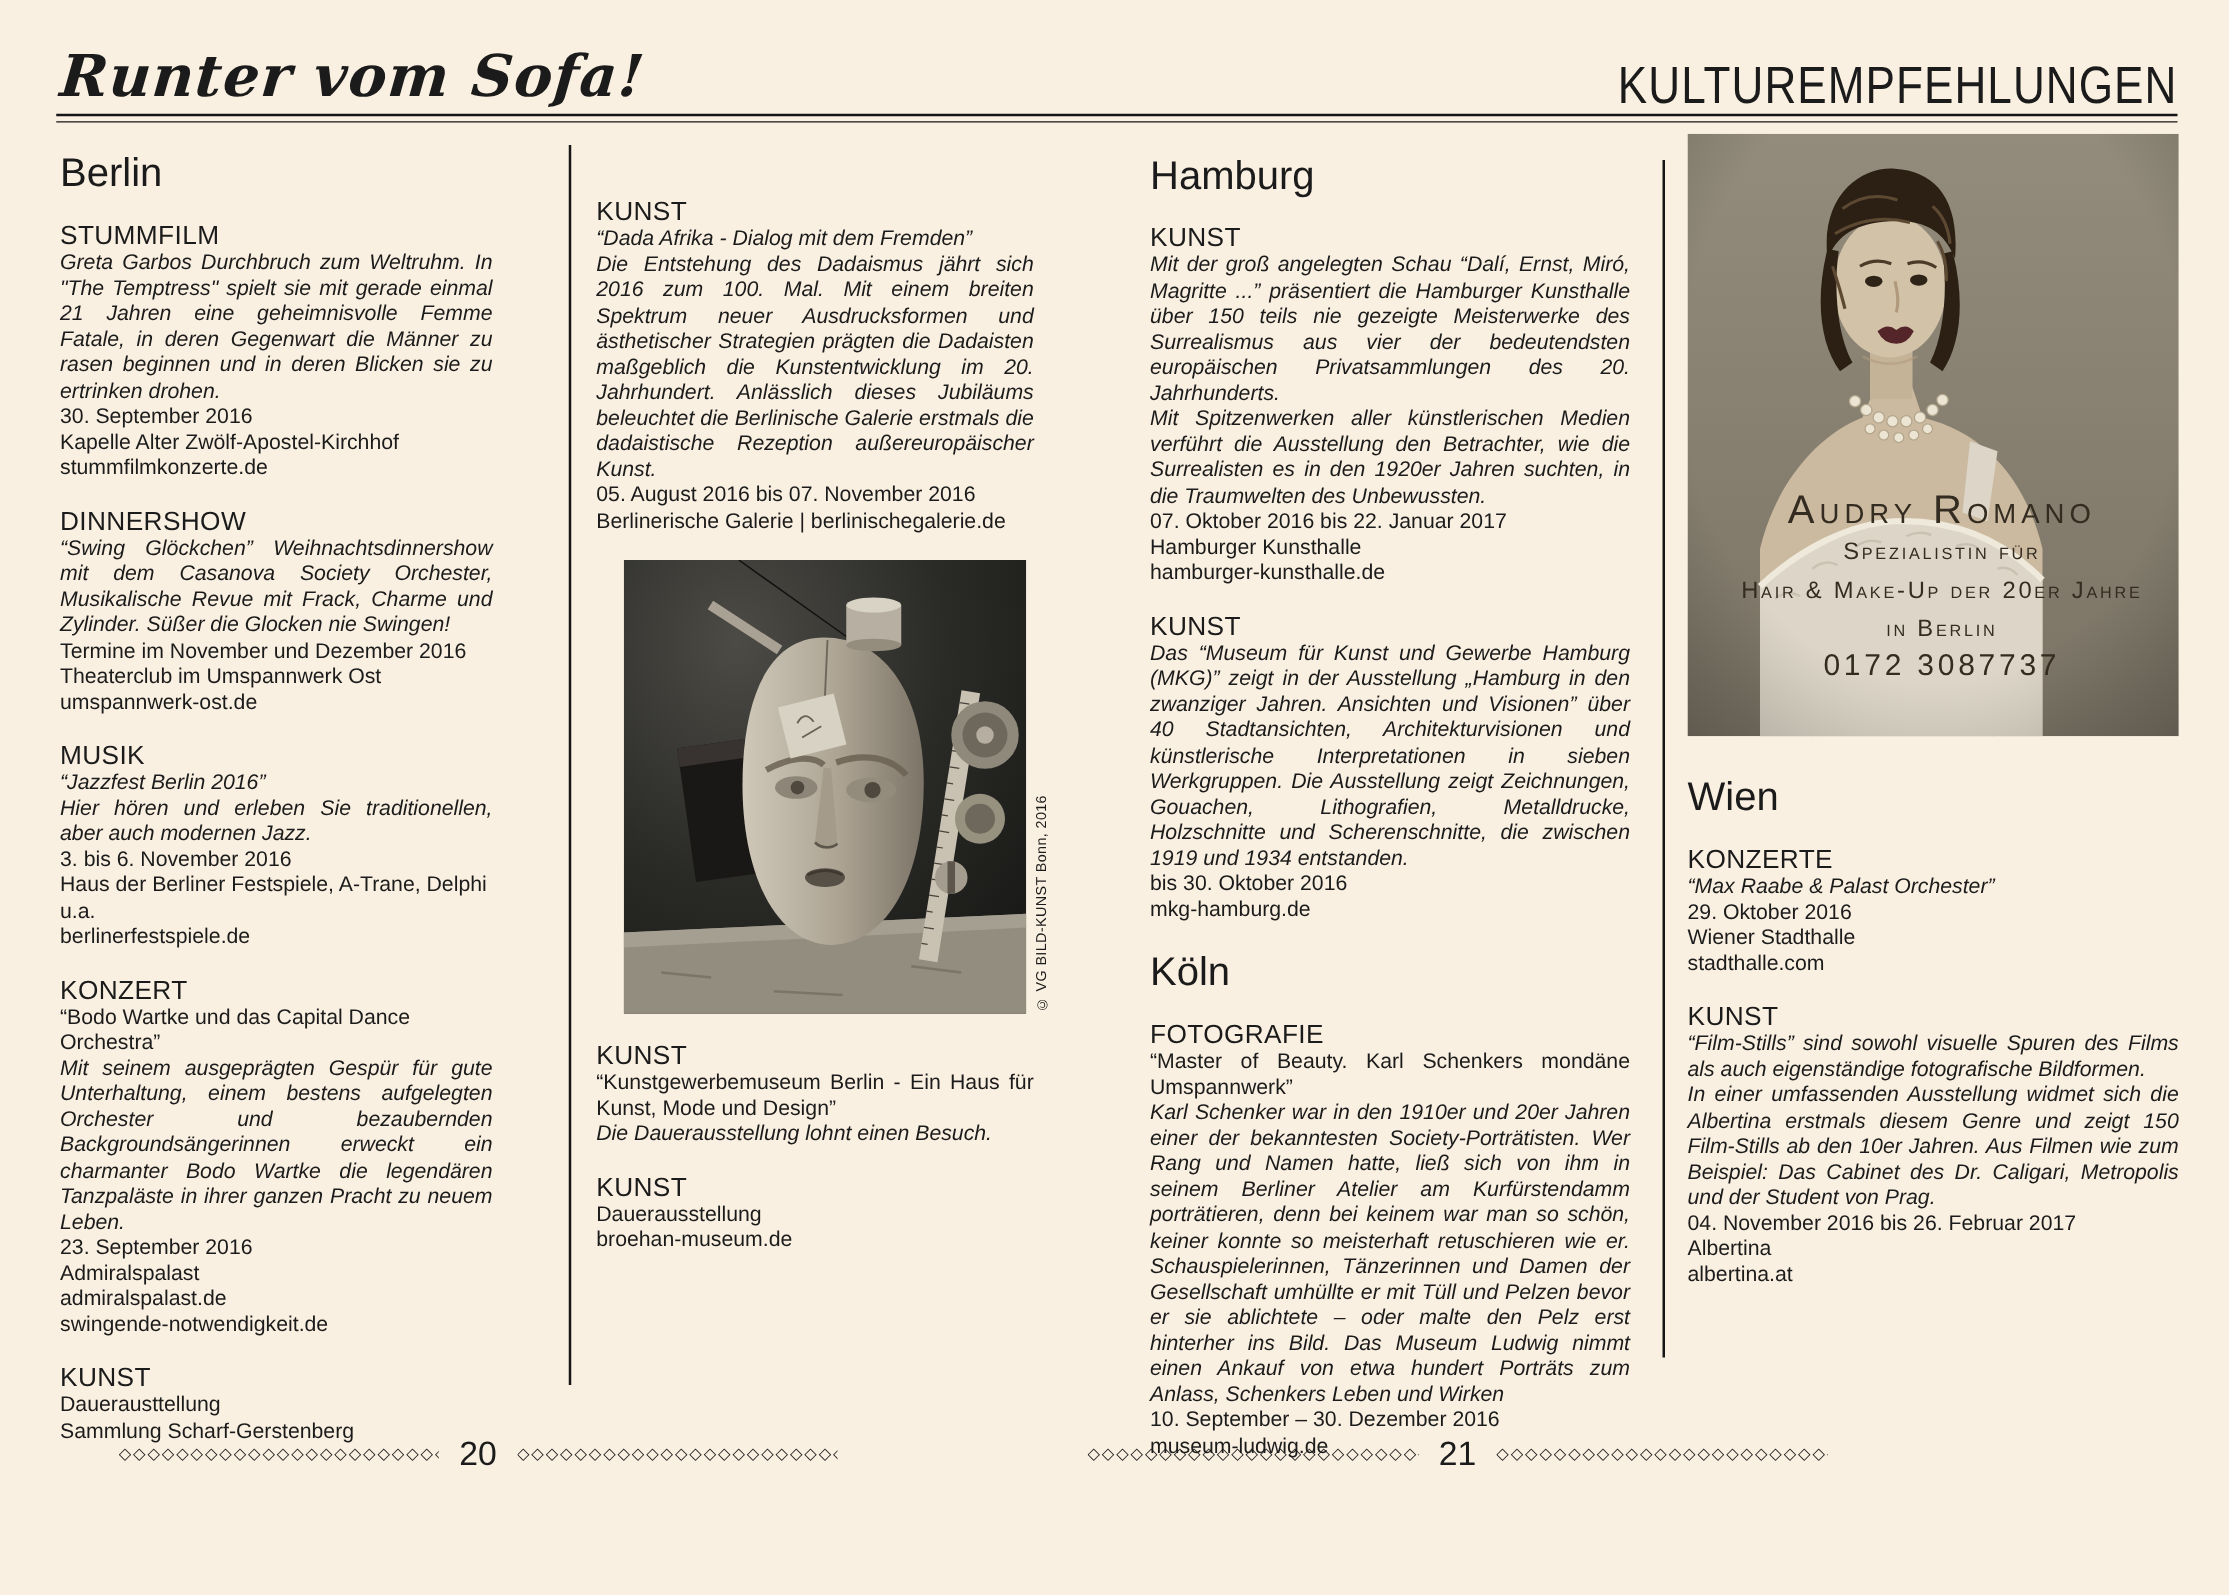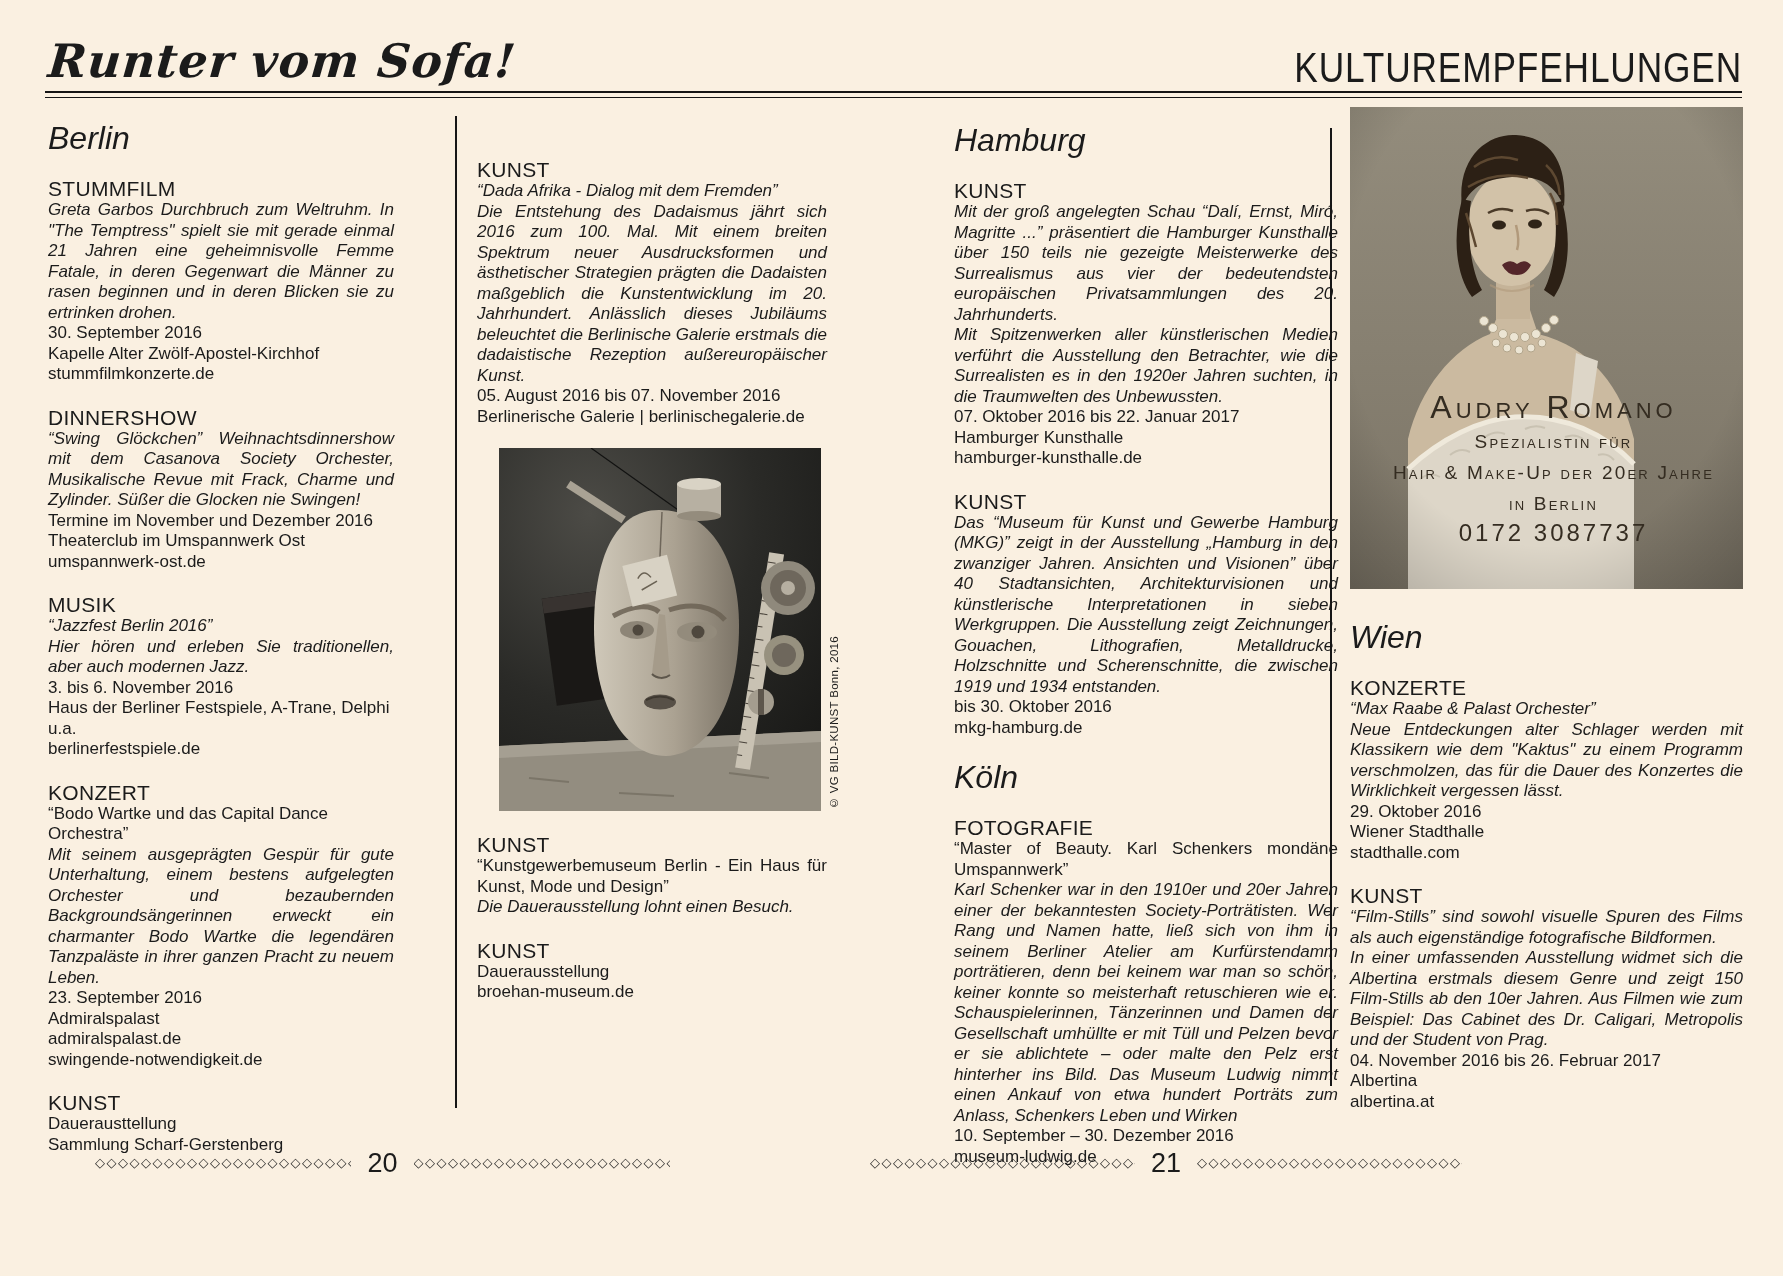--- a/index.html
+++ b/index.html
@@ -20,24 +20,24 @@
     transform:scaleX(0.84);transform-origin:right center;white-space:nowrap;
   }
   .head-rule{
     position:absolute;left:45px;right:41px;top:91px;height:4px;
     border-top:2.5px solid #151515;border-bottom:1.5px solid #151515;
   }
   
   .col{position:absolute;}
   #col0{left:48px;top:118px;width:346px;}
   #col1{left:477px;top:158px;width:350px;}
-  #col2{left:954px;top:120px;width:384px;}
+  #col2{left:920px;top:120px;width:384px;}
   #col3{left:1350px;top:107px;width:393px;}
   .col p{margin:0;}
-  .city{font-size:32px;font-weight:400;margin:2px 0 20px 0;font-style:italic;}
+  .city{font-size:32px;font-weight:400;margin:2px 0 20px 0;}
   .section{margin-bottom:21px;}
   .label{font-size:21px;line-height:23px;letter-spacing:.3px;}
   .line{font-size:17px;line-height:20.5px;}
   .it{font-style:italic;}
   .just{text-align:justify;}
   
   .vdiv{position:absolute;width:1.5px;background:#161616;}
   #div1{left:455px;top:116px;height:992px;}
   #div2{left:1330px;top:128px;height:958px;}
   
@@ -283,21 +283,20 @@
       <p class="ad-line">Spezialistin für</p>
       <p class="ad-line">Hair &amp; Make-Up der 20er Jahre</p>
       <p class="ad-line">in Berlin</p>
       <p class="ad-phone">0172 3087737</p>
     </div>
   </div>
 <h2 class="city">Wien</h2>
     <div class="section">
       <p class="label">KONZERTE</p>
       <p class="line it">“Max Raabe &amp; Palast Orchester”</p>
-      <p class="line it just">Neue Entdeckungen alter Schlager werden mit Klassikern wie dem "Kaktus" zu einem Programm verschmolzen, das für die Dauer des Konzertes die Wirklichkeit vergessen lässt.</p>
       <p class="line">29. Oktober 2016</p>
       <p class="line">Wiener Stadthalle</p>
       <p class="line">stadthalle.com</p>
     </div>
     <div class="section">
       <p class="label">KUNST</p>
       <p class="line it just">“Film-Stills” sind sowohl visuelle Spuren des Films als auch eigenständige fotografische Bildformen.</p>
       <p class="line it just">In einer umfassenden Ausstellung widmet sich die Albertina erstmals diesem Genre und zeigt 150 Film-Stills ab den 10er Jahren. Aus Filmen wie zum Beispiel: Das Cabinet des Dr. Caligari, Metropolis und der Student von Prag.</p>
       <p class="line">04. November 2016 bis 26. Februar 2017</p>
       <p class="line">Albertina</p>

